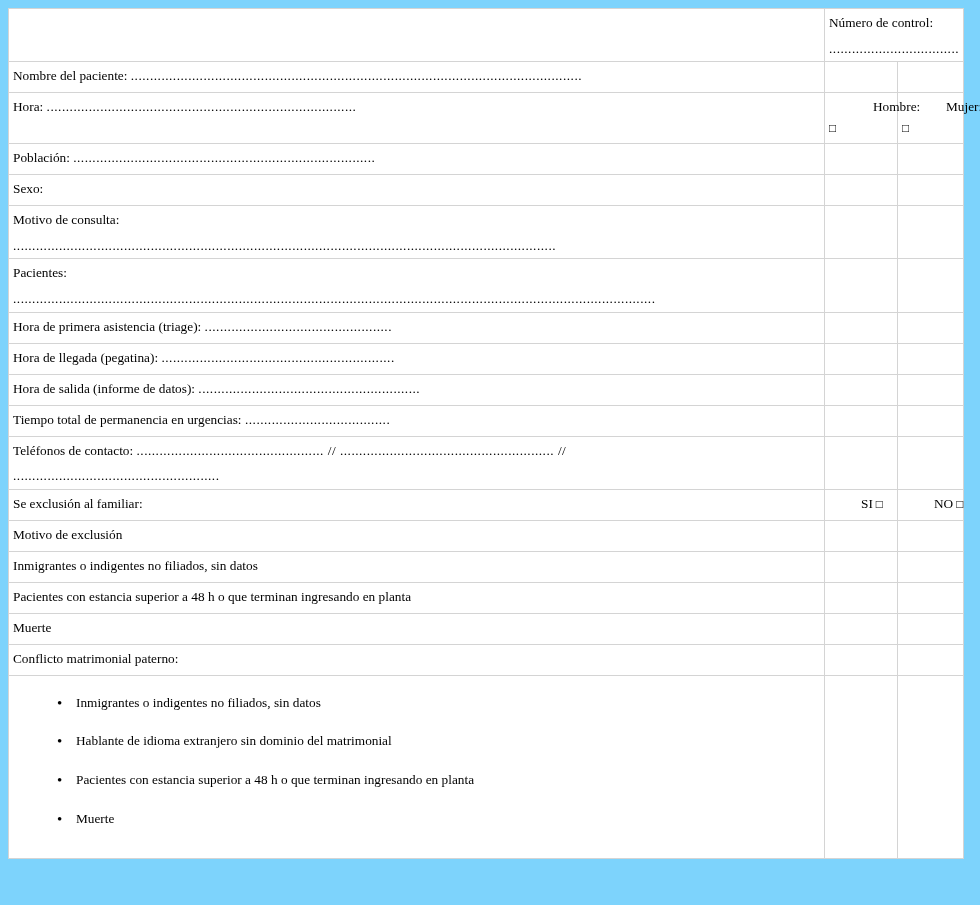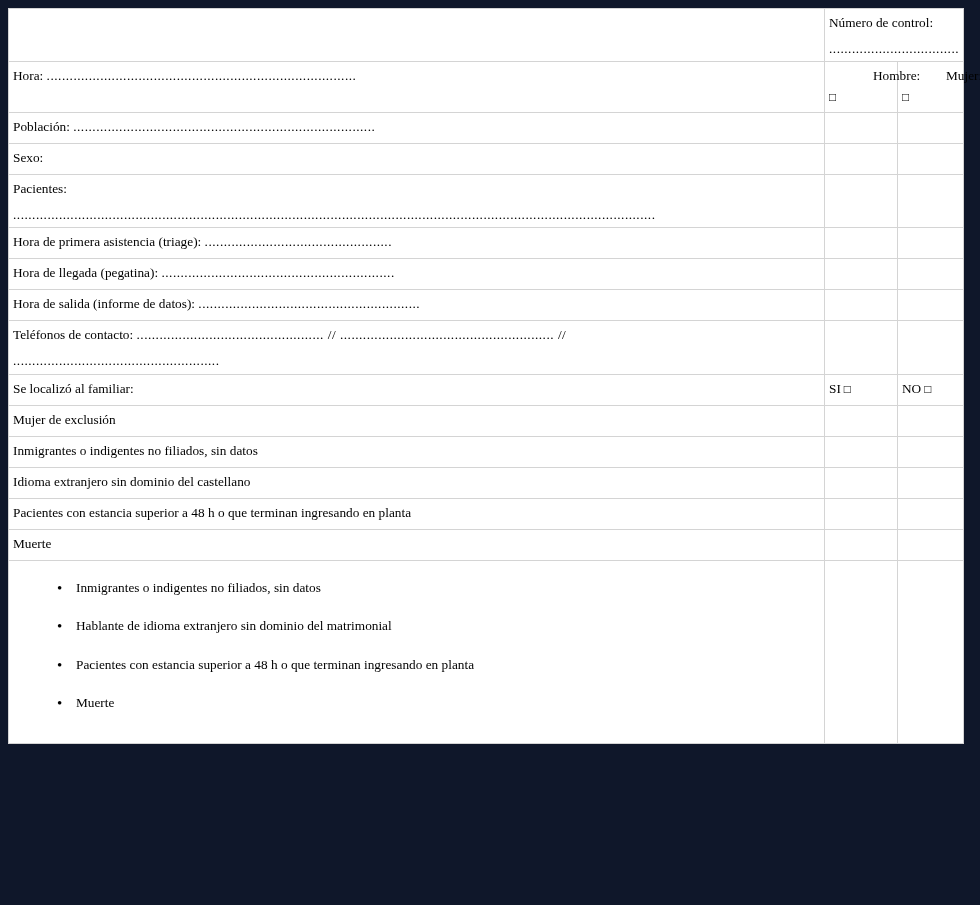--- a/index.html
+++ b/index.html
@@ -12,21 +12,21 @@
     height: 905px;
     overflow: hidden;
     font-family: "Liberation Serif", "DejaVu Serif", serif;
     color: #000000;
   }
 
   #sheet {
     position: relative;
     width: 980px;
     height: 905px;
-    background: #0f172a;
+    background: #7dd3fc;
   }
 
   table.form-table {
     position: absolute;
     left: 8px;
     top: 8px;
     width: 955px;
     border-collapse: collapse;
     table-layout: fixed;
     font-size: 13.3px;
@@ -72,20 +72,21 @@
   }
   .opt-box {
     display: block;
     margin-top: 6px;
     font-size: 12px;
     line-height: 1;
   }
   .inline-opt {
     display: inline-block;
     white-space: nowrap;
+    margin-left: 32px;
   }
   .inline-opt .box {
     font-size: 12px;
     margin-left: 3px;
   }
 
   ul.bullets {
     list-style: none;
     margin: 13px 0 0 0;
     padding: 0;
@@ -118,20 +119,27 @@
     <tbody>
 
       <tr class="r-tall">
         <td class="main-cell"></td>
         <td colspan="2">
           <span class="label-line">Número de control:</span>
           <span class="label-line dots">.....................................</span>
         </td>
       </tr>
 
+      <tr class="r-std">
+        <td class="main-cell">
+          <span class="label-line"><span>Nombre del paciente:</span> <span class="dots">......................................................................................................................</span></span>
+        </td>
+        <td></td>
+        <td></td>
+      </tr>
 
       <tr class="r-mid">
         <td class="main-cell">
           <span class="label-line"><span>Hora:</span> <span class="dots">.................................................................................</span></span>
         </td>
         <td>
           <span class="opt-label">Hombre:</span>
           <span class="opt-box">□</span>
         </td>
         <td>
@@ -149,20 +157,28 @@
       </tr>
 
       <tr class="r-std">
         <td class="main-cell">
           <span class="label-line">Sexo:</span>
         </td>
         <td></td>
         <td></td>
       </tr>
 
+      <tr class="r-mid">
+        <td class="main-cell">
+          <span class="label-line">Motivo de consulta:</span>
+          <span class="label-line dots">..............................................................................................................................................</span>
+        </td>
+        <td></td>
+        <td></td>
+      </tr>
 
       <tr class="r-mid">
         <td class="main-cell">
           <span class="label-line">Pacientes:</span>
           <span class="label-line dots">........................................................................................................................................................................</span>
         </td>
         <td></td>
         <td></td>
       </tr>
 
@@ -183,83 +199,90 @@
       </tr>
 
       <tr class="r-std">
         <td class="main-cell">
           <span class="label-line"><span>Hora de salida (informe de datos):</span> <span class="dots">..........................................................</span></span>
         </td>
         <td></td>
         <td></td>
       </tr>
 
+      <tr class="r-std">
+        <td class="main-cell">
+          <span class="label-line"><span>Tiempo total de permanencia en urgencias:</span> <span class="dots">......................................</span></span>
+        </td>
+        <td></td>
+        <td></td>
+      </tr>
 
       <tr class="r-mid">
         <td class="main-cell">
           <span class="label-line"><span>Teléfonos de contacto:</span> <span class="dots">................................................. // ........................................................ //</span></span>
           <span class="label-line dots">......................................................</span>
         </td>
         <td></td>
         <td></td>
       </tr>
 
 
       <tr class="r-std">
         <td class="main-cell">
-          <span class="label-line">Se localizó al familiar:</span>
+          <span class="label-line">Se exclusión al familiar:</span>
         </td>
         <td>
           <span class="inline-opt"><span>SI</span><span class="box">□</span></span>
         </td>
         <td>
           <span class="inline-opt"><span>NO</span><span class="box">□</span></span>
         </td>
       </tr>
 
       <tr class="r-std">
         <td class="main-cell">
-          <span class="label-line">Mujer de exclusión</span>
+          <span class="label-line">Motivo de exclusión</span>
         </td>
         <td></td>
         <td></td>
       </tr>
 
       <tr class="r-std">
         <td class="main-cell">
           <span class="label-line">Inmigrantes o indigentes no filiados, sin datos</span>
         </td>
         <td></td>
         <td></td>
       </tr>
 
-      <tr class="r-std">
-        <td class="main-cell">
-          <span class="label-line">Idioma extranjero sin dominio del castellano</span>
-        </td>
-        <td></td>
-        <td></td>
-      </tr>
 
       <tr class="r-std">
         <td class="main-cell">
           <span class="label-line">Pacientes con estancia superior a 48 h o que terminan ingresando en planta</span>
         </td>
         <td></td>
         <td></td>
       </tr>
 
       <tr class="r-std">
         <td class="main-cell">
           <span class="label-line">Muerte</span>
         </td>
         <td></td>
         <td></td>
       </tr>
 
+      <tr class="r-std">
+        <td class="main-cell">
+          <span class="label-line">Conflicto matrimonial paterno:</span>
+        </td>
+        <td></td>
+        <td></td>
+      </tr>
 
       <tr class="r-fill">
         <td class="main-cell">
           <ul class="bullets" id="exclusion-bullets">
               <li>Inmigrantes o indigentes no filiados, sin datos</li>
               <li>Hablante de idioma extranjero sin dominio del matrimonial</li>
               <li>Pacientes con estancia superior a 48 h o que terminan ingresando en planta</li>
               <li>Muerte</li>
             </ul>
         </td>

